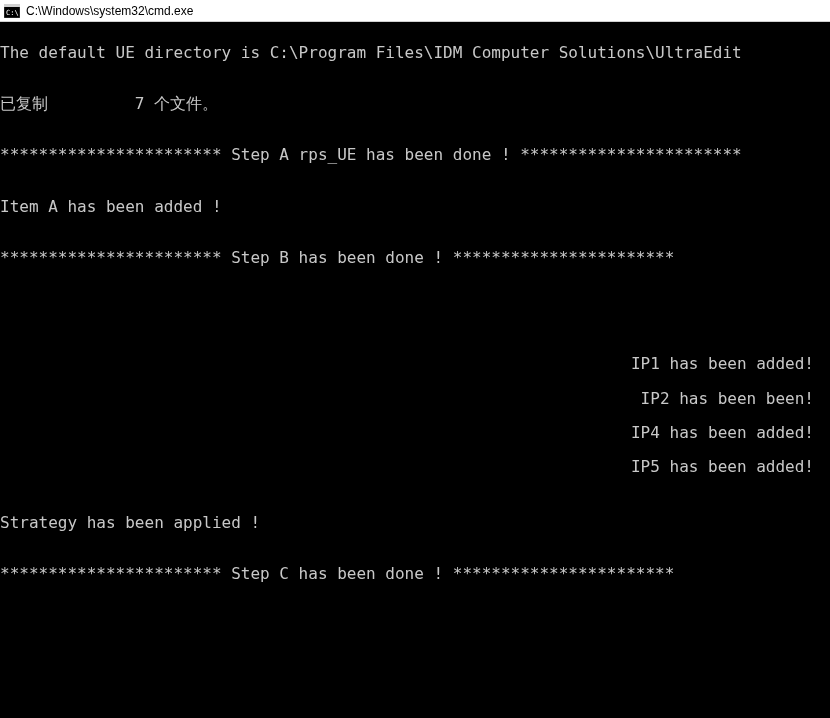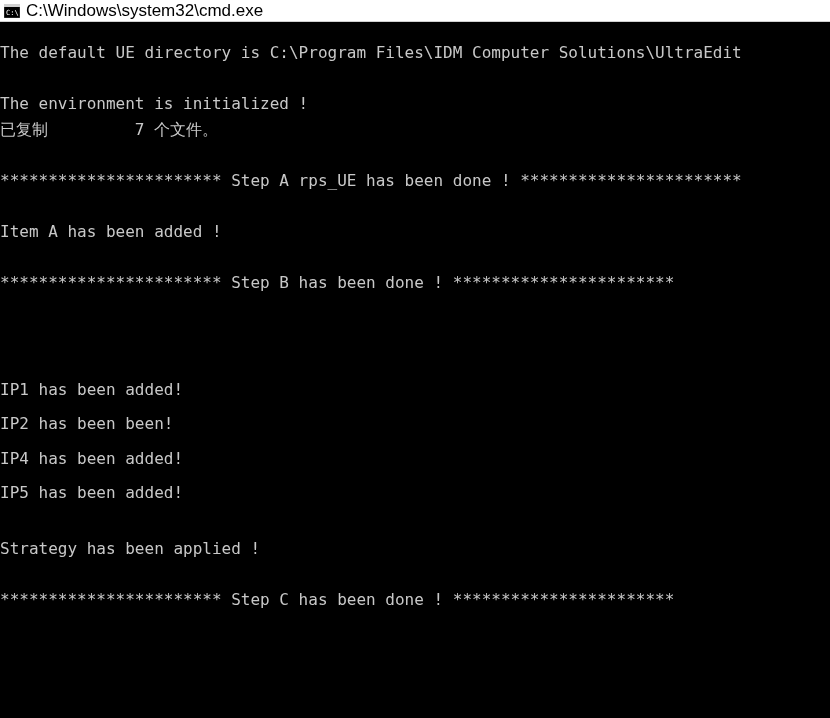--- a/index.html
+++ b/index.html
@@ -28,21 +28,21 @@
       margin-right: 6px;
       display: flex;
       align-items: center;
       justify-content: center;
     }
     .titlebar-icon svg {
       width: 16px;
       height: 14px;
     }
     .titlebar-text {
-      font-size: 17px;
+      font-size: 12px;
       color: #000000;
       font-family: "Segoe UI", Tahoma, sans-serif;
     }
     .terminal {
       background: #000000;
       width: 100%;
       height: calc(100% - 22px);
       padding: 18px 0 0 0;
       overflow: hidden;
     }
@@ -53,40 +53,40 @@
       color: #c8c8c8;
       white-space: pre;
       padding: 0 16px 0 0px;
       min-height: 25.6px;
     }
     .line.blank {
       min-height: 25.6px;
     }
     .line.tight {
       line-height: 2.15;
+      text-align: right;
     }
   </style>
 </head>
 <body>
 
 <div class="titlebar">
   <span class="titlebar-icon">
     <svg viewBox="0 0 16 14">
       <rect x="0" y="0" width="16" height="14" fill="#000000" stroke="#888888" stroke-width="0.5"></rect>
       <rect x="0" y="0" width="16" height="3" fill="#d0d0d0"></rect>
       <text x="2" y="11" font-size="7" fill="#ffffff" font-family="monospace">C:\</text>
     </svg>
   </span>
   <span class="titlebar-text">C:\Windows\system32\cmd.exe</span>
 </div>
 
 <div class="terminal">
   <div class="line">The default UE directory is C:\Program Files\IDM Computer Solutions\UltraEdit</div>
   <div class="line blank"></div>
-  <div class="line">The environment is initialized !</div>
   <div class="line">已复制         7 个文件。</div>
   <div class="line blank"></div>
   <div class="line">*********************** Step A rps_UE has been done ! ***********************</div>
   <div class="line blank"></div>
   <div class="line">Item A has been added !</div>
   <div class="line blank"></div>
   <div class="line">*********************** Step B has been done ! ***********************</div>
   <div class="line blank"></div>
   <div class="line blank"></div>
   <div class="line blank"></div>

